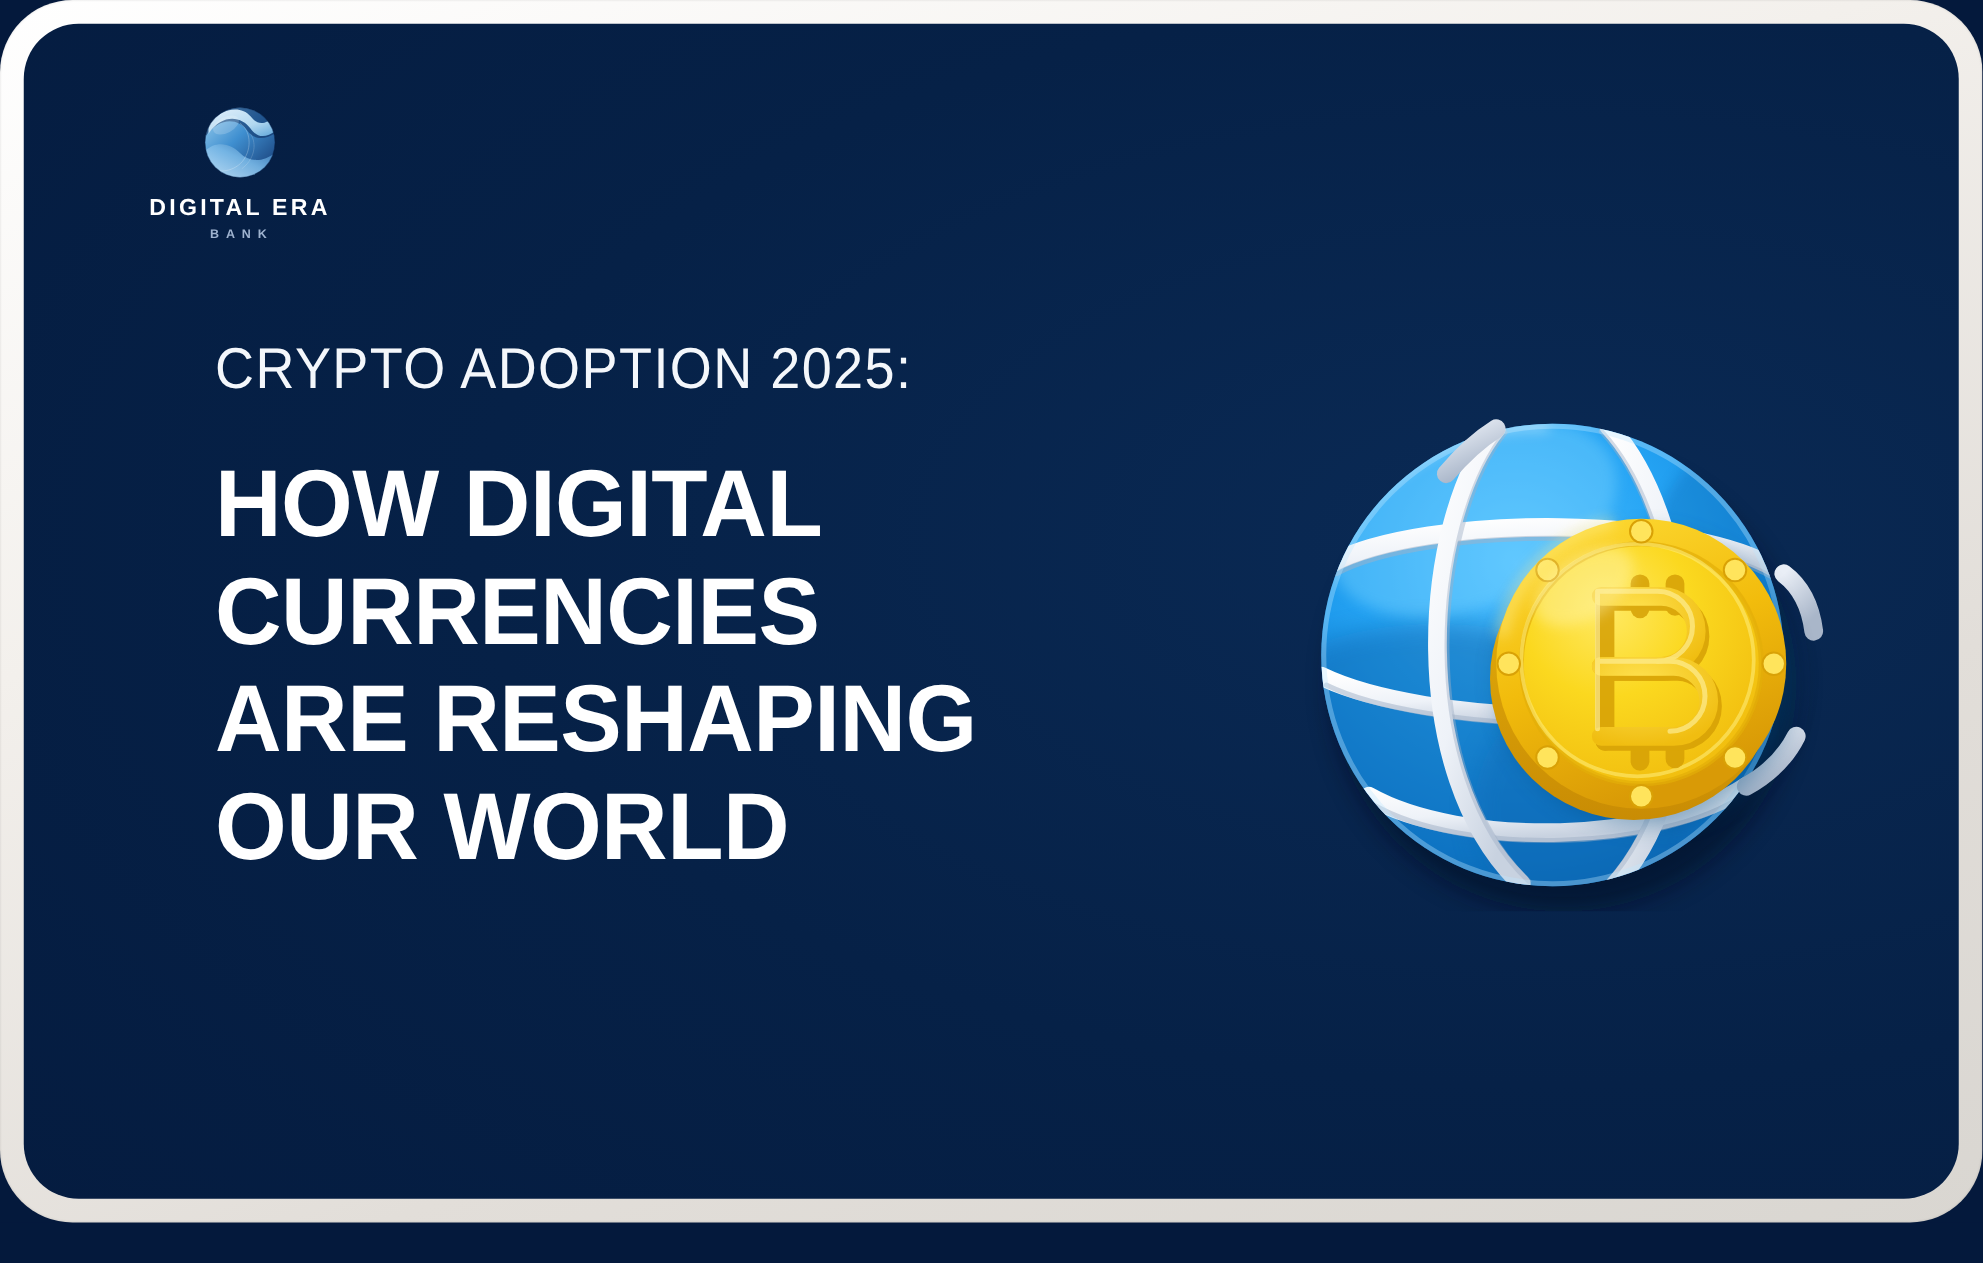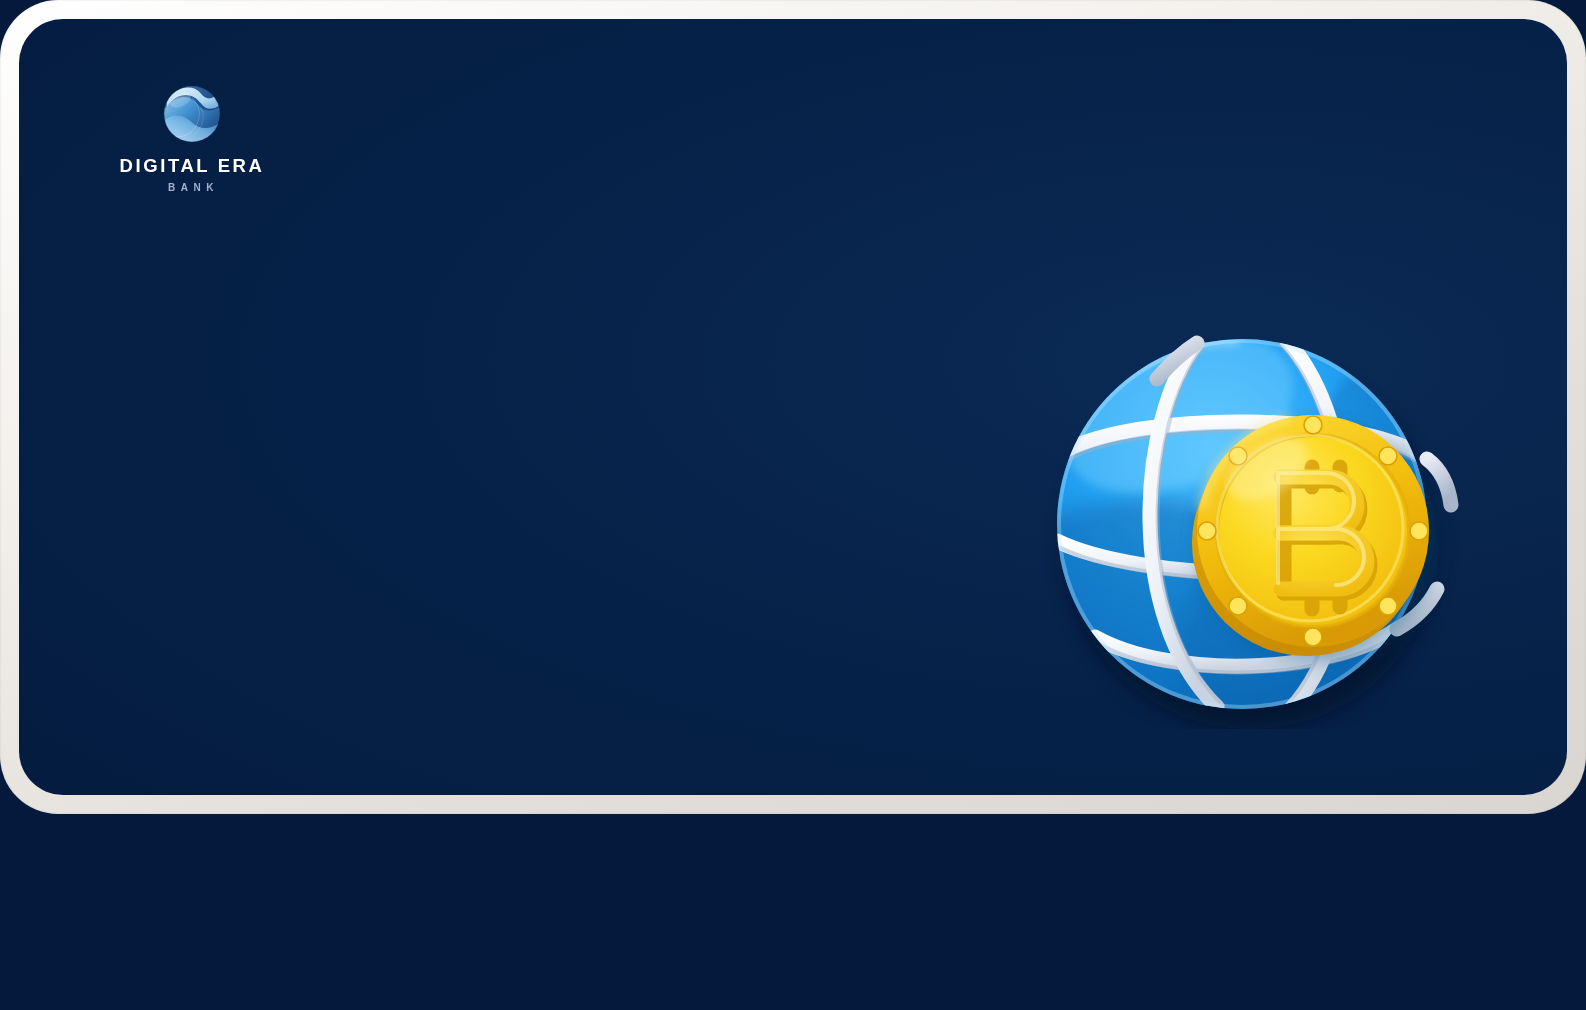--- a/index.html
+++ b/index.html
@@ -9,21 +9,21 @@
     height: 1010px;
     overflow: hidden;
     background: #04193C;
     font-family: "Liberation Sans", sans-serif;
   }
 
   
   #poster {
     position: relative;
     width: 1586px;
-    height: 814px;
+    height: 978px;
     background: #04193C;
   }
 
   
   #frame-border {
     position: absolute;
     inset: 0;
     border-radius: 58px;
     background: linear-gradient(160deg, #ffffff 0%, #f3f0ec 35%, #e2ded9 70%, #d9d6d1 100%);
     box-shadow: inset 0 0 2px rgba(0,0,0,.15);
@@ -154,20 +154,29 @@
           <path d="M50,28 C62,36 64,56 54,70 C46,81 30,86 16,80" fill="none" stroke="#ffffff" stroke-width="1" opacity="0.28"></path>
           <path d="M62,40 C70,52 66,70 52,80" fill="none" stroke="#ffffff" stroke-width="0.9" opacity="0.22"></path>
           <ellipse cx="34" cy="30" rx="16" ry="9" transform="rotate(-28 34 30)" fill="#ffffff" opacity="0.18"></ellipse>
         </g>
         <circle cx="50" cy="50" r="40" fill="none" stroke="#0a2348" stroke-width="1" opacity="0.5"></circle>
       </svg>
       <div id="brand-name">DIGITAL ERA</div>
       <div id="brand-sub">BANK</div>
     </div>
 
+    <div id="headline-block">
+      <div id="eyebrow">CRYPTO ADOPTION 2025:</div>
+      <div id="headline">
+        <span class="headline-line">HOW DIGITAL</span>
+        <span class="headline-line">CURRENCIES</span>
+        <span class="headline-line">ARE RESHAPING</span>
+        <span class="headline-line">OUR WORLD</span>
+      </div>
+    </div>
 
     <div id="illustration">
       <svg viewBox="0 0 430 410" xmlns="http://www.w3.org/2000/svg">
         <defs>
           <radialGradient id="g-sphere" cx="0.42" cy="0.30" r="0.88">
             <stop offset="0%" stop-color="#4fc0ff"></stop>
             <stop offset="38%" stop-color="#25A4F4"></stop>
             <stop offset="72%" stop-color="#1286DC"></stop>
             <stop offset="100%" stop-color="#065FA8"></stop>
           </radialGradient>

